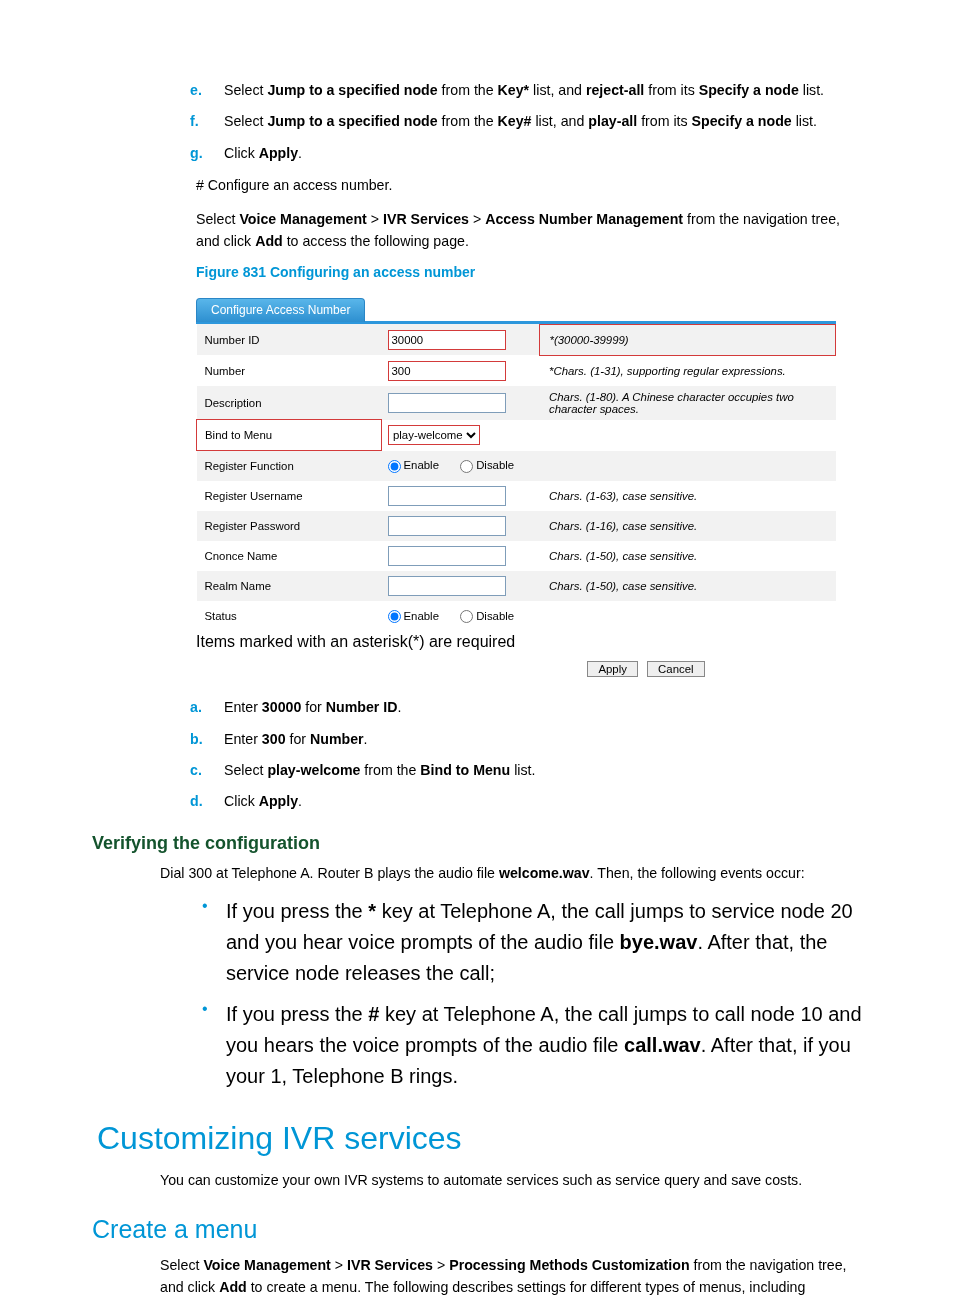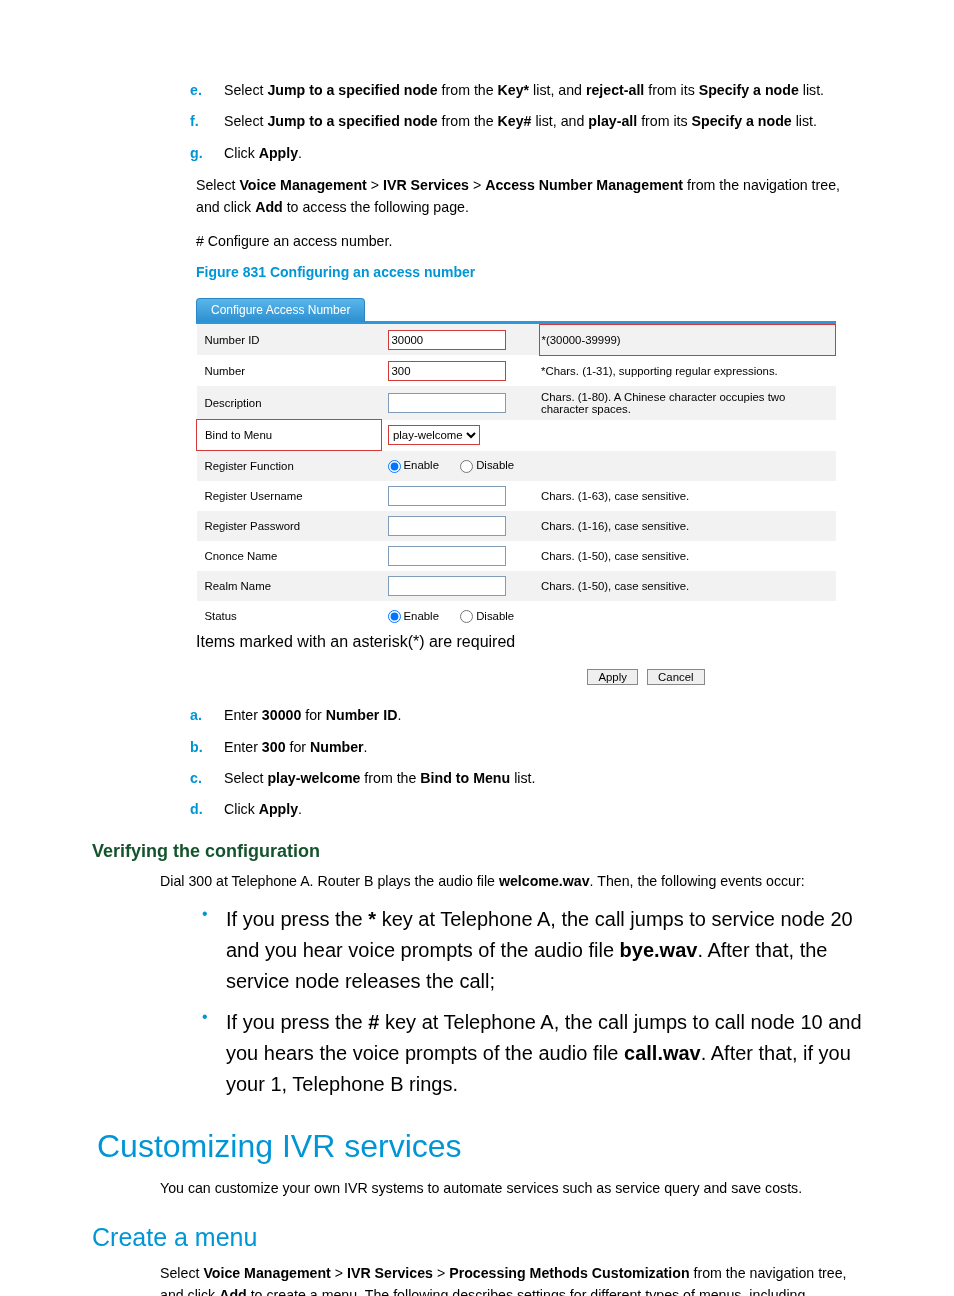--- a/index.html
+++ b/index.html
@@ -77,21 +77,21 @@
   }
   table.cfg tr.stripe td { background: #f2f2f2; }
   table.cfg td {
     padding: 5px 6px;
     vertical-align: middle;
     font-size: 11.4px;
     height: 20px;
   }
   table.cfg td.lbl { width: 170px; padding-left: 8px; }
   table.cfg td.ctl { width: 145px; }
-  table.cfg td.hint { padding-left: 2px; }
+  table.cfg td.hint { padding-left: 10px; font-style: italic; }
   .inp {
     width: 110px;
     height: 18px;
     border: 1px solid #7f9db9;
     font-size: 11.4px;
     padding: 0 3px;
     box-sizing: content-box;
     background:#fff;
   }
   .inp.req { border-color: #d33a3a; }
@@ -103,21 +103,21 @@
   }
   .sel.req { border-color: #d33a3a; }
   .radio-row label { margin-right: 18px; font-size: 11.4px; }
   .radio-row input { margin: 0 3px 0 0; vertical-align: middle; }
   .footnote {
     font-size: 16px;
     margin-top: 2px;
   }
   .btnrow {
     text-align: center;
-    margin-top: 18px;
+    margin-top: 10px;
     margin-left: 260px;
   }
   .btn {
     font-size: 11.4px;
     padding: 1px 10px;
     border: 1px solid #888;
     background: #efefef;
     margin: 0 3px;
   }
   .redcell { border: 1px solid #d33a3a !important; }
@@ -189,25 +189,25 @@
     <li>
       <span class="lm">f.</span>
       <span>Select </span><b>Jump to a specified node</b><span> from the </span><b>Key#</b><span> list, and </span><b>play-all</b><span> from its </span><b>Specify a node</b><span> list.</span>
     </li>
     <li>
       <span class="lm">g.</span>
       <span>Click </span><b>Apply</b><span>.</span>
     </li>
   </ol>
 
+  <p class="para-plain"># Configure an access number.</p>
+
   <p class="para-plain">
     <span>Select </span><b>Voice Management</b><span> &gt; </span><b>IVR Services</b><span> &gt; </span><b>Access Number Management</b><span> from the navigation tree, and click </span><b>Add</b><span> to access the following page.</span>
   </p>
-
-  <p class="para-plain"># Configure an access number.</p>
 
   <div class="figcap">Figure 831 Configuring an access number</div>
 
   <div class="config-box">
     <span class="tab">Configure Access Number</span>
     <div class="barline"></div>
     <table class="cfg">
       <tbody>
           <tr class="stripe">
         <td class="lbl">Number ID</td>

